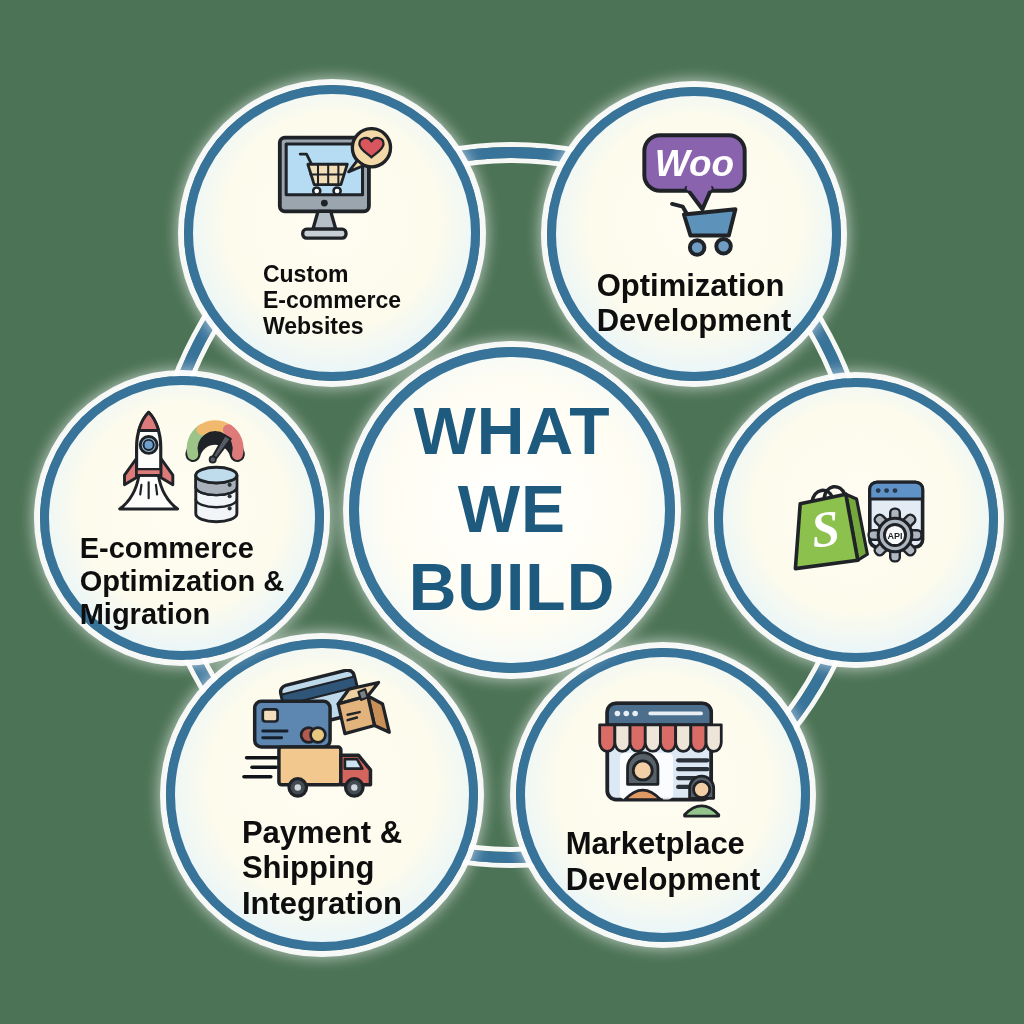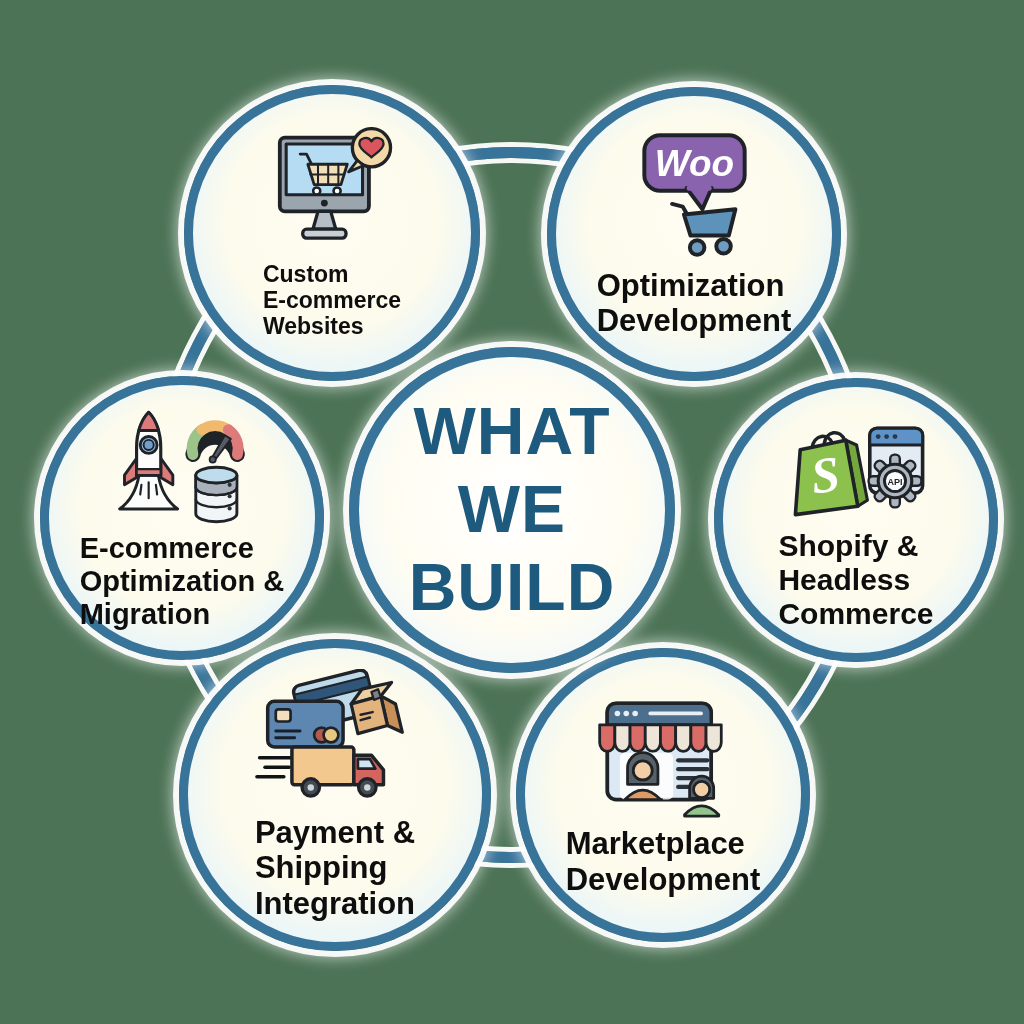--- a/index.html
+++ b/index.html
@@ -33,21 +33,21 @@
   .node svg{display:block;}
 
   #node-custom{left:184px;top:85px;width:296px;height:296px;}
   #node-custom .label{font-size:23px;}
   #node-woo{left:547px;top:87px;width:294px;height:294px;}
   #node-woo .label{font-size:31px;}
   #node-shopify{left:714px;top:378px;width:284px;height:284px;}
   #node-shopify .label{font-size:30px;}
   #node-marketplace{left:516px;top:648px;width:294px;height:294px;}
   #node-marketplace .label{font-size:31px;}
-  #node-payment{left:179px;top:639px;width:312px;height:312px;}
+  #node-payment{left:166px;top:639px;width:312px;height:312px;}
   #node-payment .label{font-size:31px;}
   #node-optimization{left:40px;top:376px;width:284px;height:284px;}
   #node-optimization .label{font-size:29px;}
 
   .center-node{
     position:absolute;left:349px;top:347px;width:326px;height:326px;z-index:3;
     box-sizing:border-box;border:10px solid #38739a;border-radius:50%;
     background:radial-gradient(circle at 50% 48%, #ffffff 0%, #fffdf2 55%, #ecf7fd 86%, #ffffff 100%);
     box-shadow:0 0 0 6px rgba(255,255,255,.92), 0 0 14px 8px rgba(255,255,255,.55);
     display:flex;align-items:center;justify-content:center;text-align:center;
@@ -125,23 +125,20 @@
           <rect x="73" y="56" width="44" height="8" rx="3.5" fill="#aeb6bf" stroke-width="2"></rect>
           <rect x="73" y="56" width="44" height="8" rx="3.5" fill="#aeb6bf" stroke-width="2" transform="rotate(45 95 60)"></rect>
           <rect x="73" y="56" width="44" height="8" rx="3.5" fill="#aeb6bf" stroke-width="2" transform="rotate(90 95 60)"></rect>
           <rect x="73" y="56" width="44" height="8" rx="3.5" fill="#aeb6bf" stroke-width="2" transform="rotate(135 95 60)"></rect>
         </g>
         <circle cx="95" cy="60" r="14" fill="#aeb6bf" stroke-width="2.6"></circle>
         <circle cx="95" cy="60" r="8.8" fill="#fafbfc" stroke-width="2.4"></circle>
         <text x="95" y="63" text-anchor="middle" font-size="7.5" font-weight="bold" fill="#1f2328" stroke="none">API</text>
       </g>
     </svg>
-    <span class="label">Shopify &amp;
-Headless
-Commerce</span>
   </div>
 
   <div class="node" id="node-marketplace">
     <svg width="152" height="127" viewBox="0 0 120 100">
       <g stroke="#1f2328" stroke-linejoin="round" stroke-linecap="round">
         <rect x="16" y="8" width="82" height="76" rx="7" fill="#dce9f4" stroke-width="3"></rect>
         <path d="M16,25 v-10 a7,7 0 0 1 7,-7 h68 a7,7 0 0 1 7,7 v10 z" fill="#4d6f8e" stroke-width="2.6"></path>
         <circle cx="24" cy="16" r="2.2" fill="#e8eef4" stroke="none"></circle>
         <circle cx="31" cy="16" r="2.2" fill="#e8eef4" stroke="none"></circle>
         <circle cx="38" cy="16" r="2.2" fill="#e8eef4" stroke="none"></circle>

